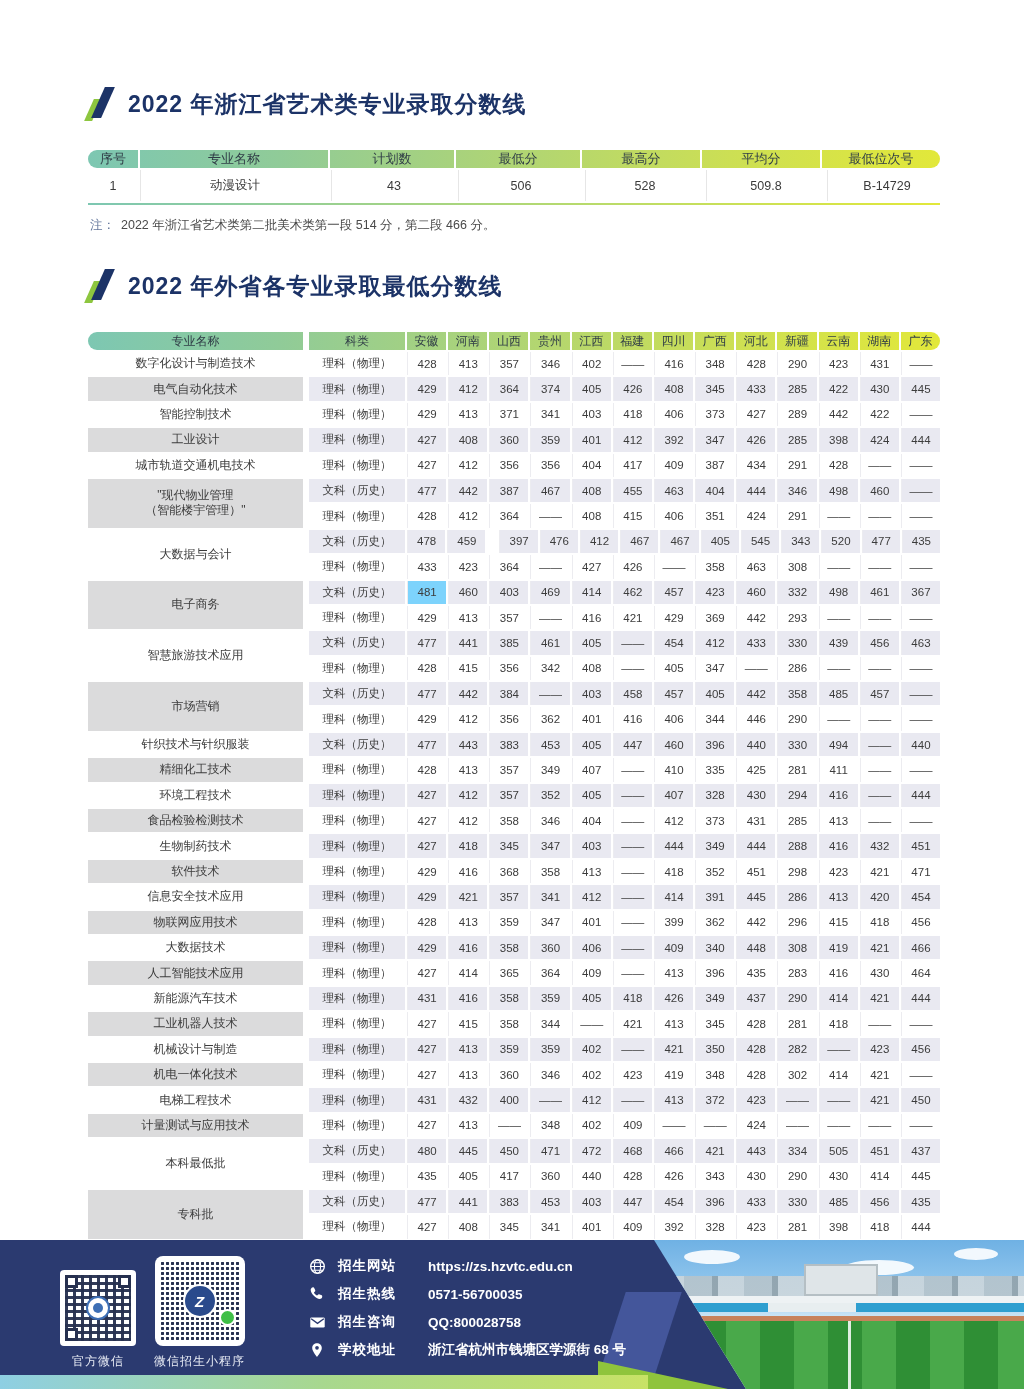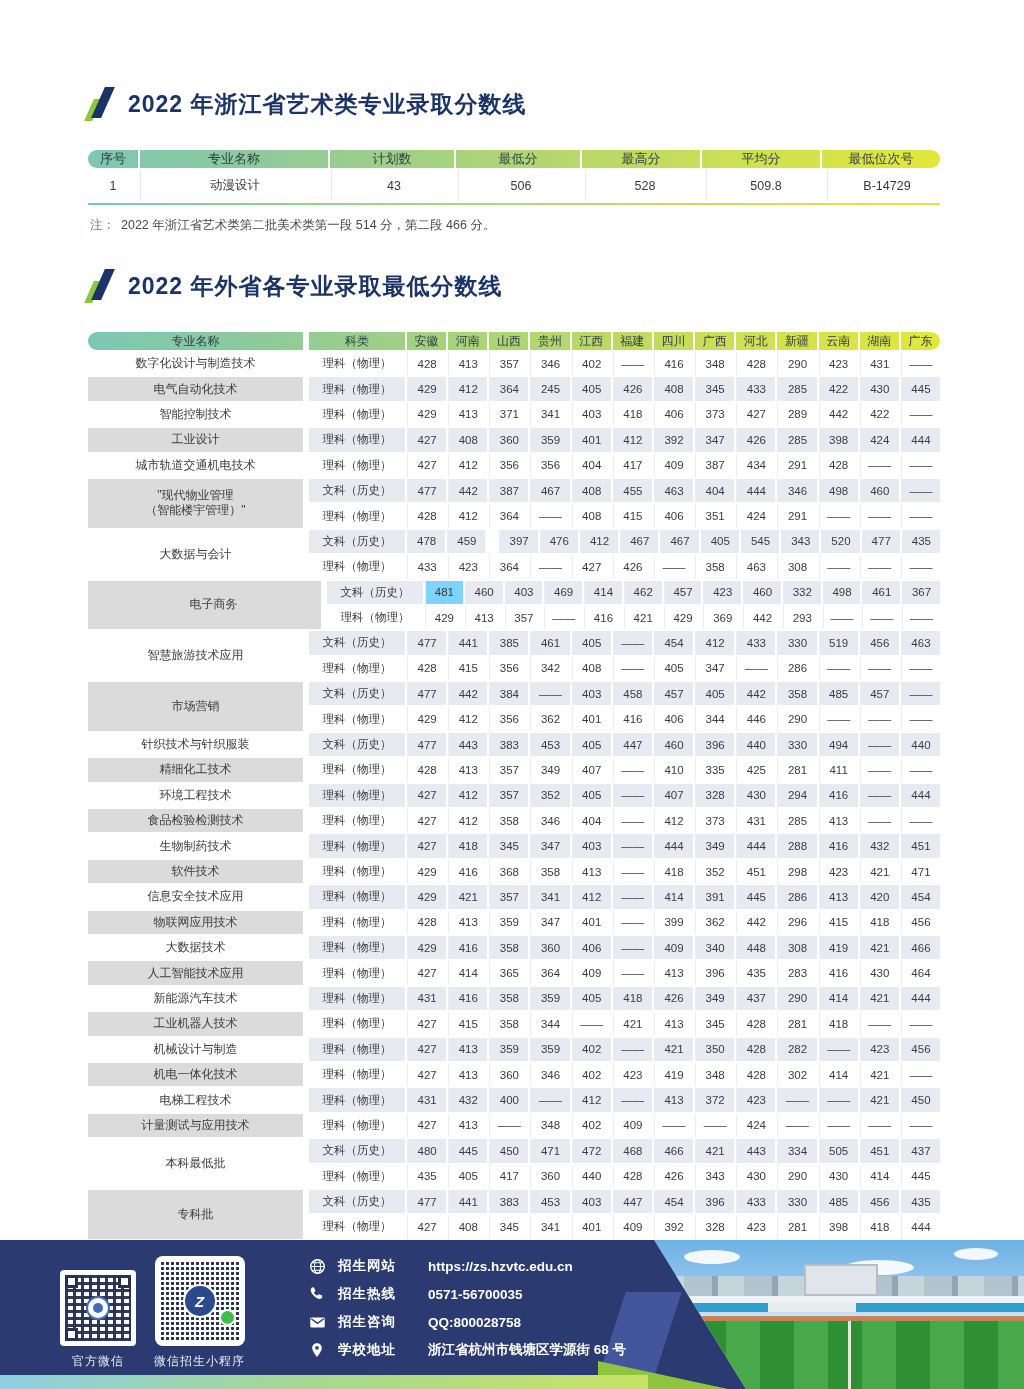--- a/index.html
+++ b/index.html
@@ -185,21 +185,21 @@
             </div>
           </div>
           <div class="pgroup">
             <div class="pmajor" style="background: rgb(219, 219, 220);">电气自动化技术</div>
             <div class="pright">
               <div class="prow">
                 <div class="ptype" style="background: rgb(233, 233, 241);">理科（物理）</div>
                 <div class="pscore" style="background: rgb(233, 233, 241);">429</div>
                 <div class="pscore" style="background: rgb(233, 233, 241);">412</div>
                 <div class="pscore" style="background: rgb(233, 233, 241);">364</div>
-                <div class="pscore" style="background: rgb(233, 233, 241);">245</div>
+                <div class="pscore" style="background: rgb(233, 233, 241);">374</div>
                 <div class="pscore" style="background: rgb(233, 233, 241);">405</div>
                 <div class="pscore" style="background: rgb(233, 233, 241);">426</div>
                 <div class="pscore" style="background: rgb(233, 233, 241);">408</div>
                 <div class="pscore" style="background: rgb(233, 233, 241);">345</div>
                 <div class="pscore" style="background: rgb(233, 233, 241);">433</div>
                 <div class="pscore" style="background: rgb(233, 233, 241);">285</div>
                 <div class="pscore" style="background: rgb(233, 233, 241);">422</div>
                 <div class="pscore" style="background: rgb(233, 233, 241);">430</div>
                 <div class="pscore" style="background: rgb(233, 233, 241);">445</div>
               </div>
@@ -337,21 +337,21 @@
                 <div class="pscore" style="background: rgb(255, 255, 255);">358</div>
                 <div class="pscore" style="background: rgb(255, 255, 255);">463</div>
                 <div class="pscore" style="background: rgb(255, 255, 255);">308</div>
                 <div class="pscore" style="background: rgb(255, 255, 255);">——</div>
                 <div class="pscore" style="background: rgb(255, 255, 255);">——</div>
                 <div class="pscore" style="background: rgb(255, 255, 255);">——</div>
               </div>
             </div>
           </div>
           <div class="pgroup">
-            <div class="pmajor" style="background: rgb(219, 219, 220); padding-left: 18px;">电子商务</div>
+            <div class="pmajor" style="background: rgb(219, 219, 220);">电子商务</div>
             <div class="pright">
               <div class="prow">
                 <div class="ptype" style="background: rgb(233, 233, 241);">文科（历史）</div>
                 <div class="pscore" style="background: #7dd3fc;">481</div>
                 <div class="pscore" style="background: rgb(233, 233, 241);">460</div>
                 <div class="pscore" style="background: rgb(233, 233, 241);">403</div>
                 <div class="pscore" style="background: rgb(233, 233, 241);">469</div>
                 <div class="pscore" style="background: rgb(233, 233, 241);">414</div>
                 <div class="pscore" style="background: rgb(233, 233, 241);">462</div>
                 <div class="pscore" style="background: rgb(233, 233, 241);">457</div>
@@ -388,21 +388,21 @@
                 <div class="pscore" style="background: rgb(233, 233, 241);">477</div>
                 <div class="pscore" style="background: rgb(233, 233, 241);">441</div>
                 <div class="pscore" style="background: rgb(233, 233, 241);">385</div>
                 <div class="pscore" style="background: rgb(233, 233, 241);">461</div>
                 <div class="pscore" style="background: rgb(233, 233, 241);">405</div>
                 <div class="pscore" style="background: rgb(233, 233, 241);">——</div>
                 <div class="pscore" style="background: rgb(233, 233, 241);">454</div>
                 <div class="pscore" style="background: rgb(233, 233, 241);">412</div>
                 <div class="pscore" style="background: rgb(233, 233, 241);">433</div>
                 <div class="pscore" style="background: rgb(233, 233, 241);">330</div>
-                <div class="pscore" style="background: rgb(233, 233, 241);">519</div>
+                <div class="pscore" style="background: rgb(233, 233, 241);">439</div>
                 <div class="pscore" style="background: rgb(233, 233, 241);">456</div>
                 <div class="pscore" style="background: rgb(233, 233, 241);">463</div>
               </div>
               <div class="prow">
                 <div class="ptype" style="background: rgb(255, 255, 255);">理科（物理）</div>
                 <div class="pscore" style="background: rgb(255, 255, 255);">428</div>
                 <div class="pscore" style="background: rgb(255, 255, 255);">415</div>
                 <div class="pscore" style="background: rgb(255, 255, 255);">356</div>
                 <div class="pscore" style="background: rgb(255, 255, 255);">342</div>
                 <div class="pscore" style="background: rgb(255, 255, 255);">408</div>

